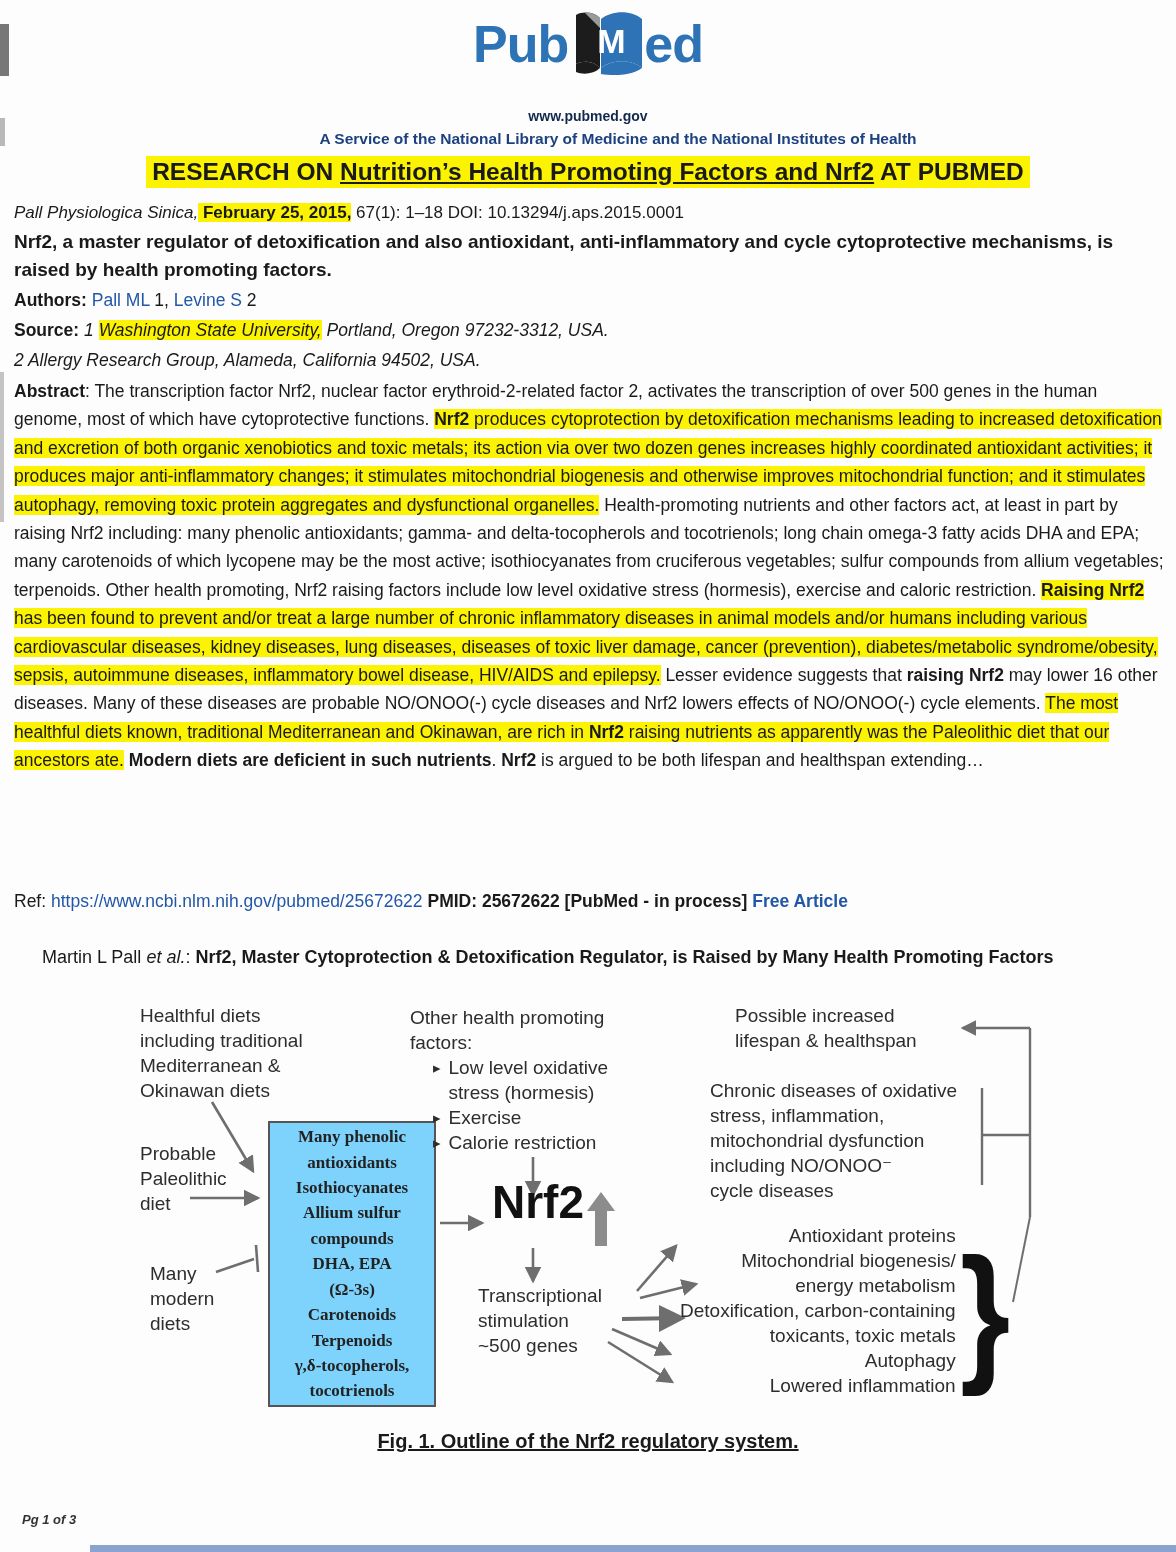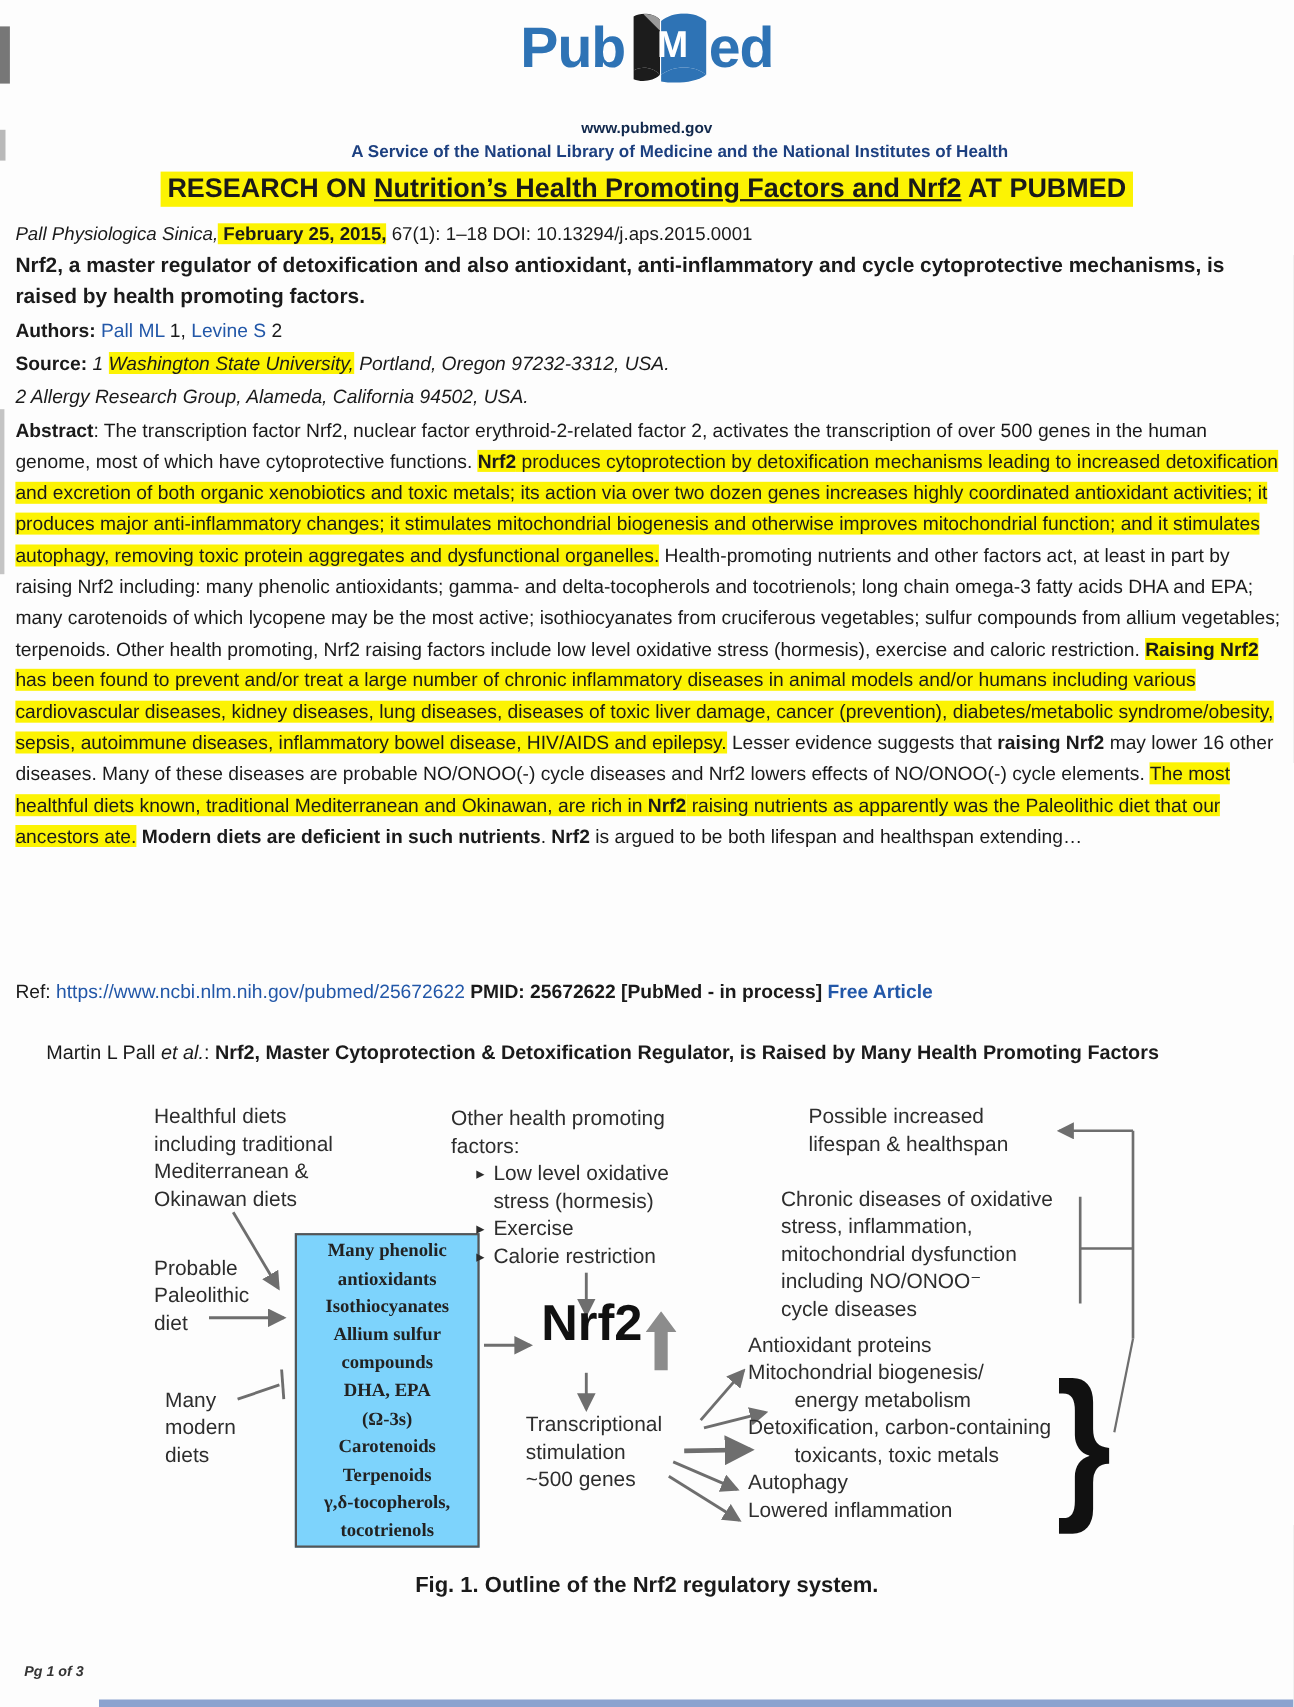--- a/index.html
+++ b/index.html
@@ -50,21 +50,21 @@
     display:flex;align-items:center;justify-content:center;
   }
   .fig .outputs{font-size:19px;line-height:25px;}
   .fig .brace{
     position:absolute;left:960px;top:241px;font-size:152px;line-height:150px;
     font-weight:bold;color:#111;transform:scaleX(0.85);transform-origin:left top;
   }
   .bullet-row{display:flex;gap:8px;}
   .bullet-mark{color:#2d2d2d;font-size:15px;line-height:25px;}
   .caption{left:0;top:1430px;width:1176px;text-align:center;font-size:20px;font-weight:bold;}
-  .caption span{}
+  .caption span{text-decoration:underline;}
   .pgnum{left:22px;top:1512px;font-size:13px;font-style:italic;color:#333;font-weight:bold;}
 
   
   .art1{left:0;top:24px;width:9px;height:52px;background:#4a4a4a;opacity:.75;}
   .art2{left:0;top:118px;width:5px;height:28px;background:#b9b9b9;}
   .art3{left:0;top:372px;width:4px;height:150px;background:#c4c4c4;}
   .bottombar{left:90px;top:1545px;width:1086px;height:7px;background:#8ba3cf;}
 </style>
 </head>
 <body>
@@ -207,21 +207,21 @@
       <span>Nrf2</span>
       <svg width="28" height="54" viewBox="0 0 28 54" style="margin-left:3px;margin-top:2px;">
         <polygon points="14,0 28,19 20,19 20,54 8,54 8,19 0,19" fill="#8c8c8c"></polygon>
       </svg>
     </div>
 
     <div class="lbl pre" style="left:478px;top:288px;">Transcriptional
 stimulation
 ~500 genes</div>
 
-    <div class="lbl outputs hard-pre" style="left:680px;top:216px;">Antioxidant proteins
+    <div class="lbl outputs hard-pre" style="left:680px;top:228px;text-align:right;">Antioxidant proteins
 Mitochondrial biogenesis/
         energy metabolism
 Detoxification, carbon-containing
         toxicants, toxic metals
 Autophagy
 Lowered inflammation</div>
 
     <div class="lbl pre" style="left:735px;top:8px;">Possible increased
 lifespan &amp; healthspan</div>
     <div class="lbl pre" style="left:710px;top:83px;">Chronic diseases of oxidative

